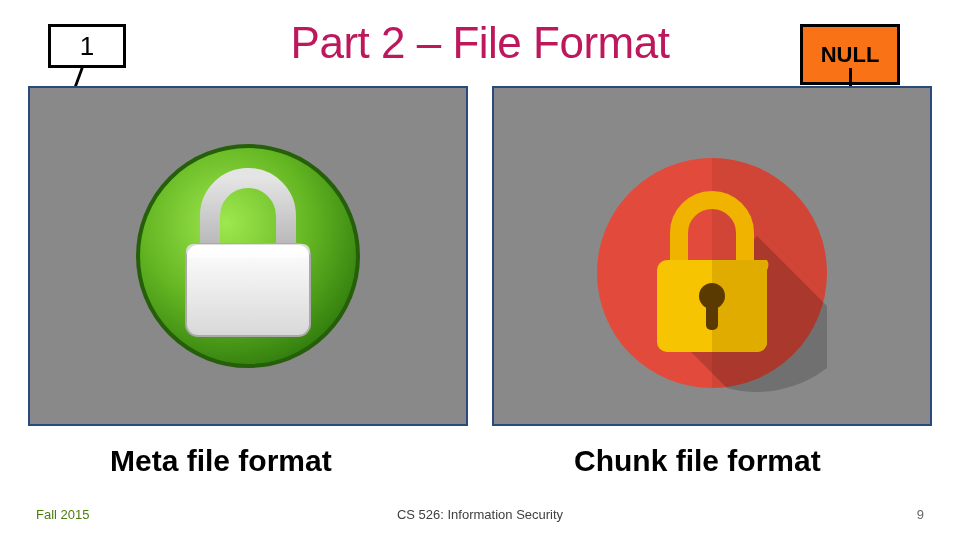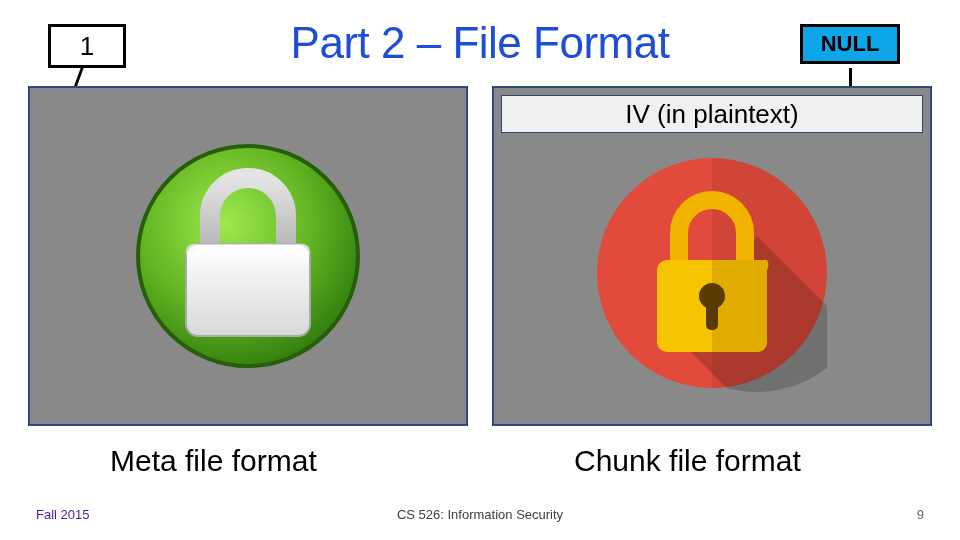--- a/index.html
+++ b/index.html
@@ -14,43 +14,43 @@
   .title {
     position: absolute;
     top: 18px;
     left: 50%;
     transform: translateX(-50%);
     font-family: "Arial Narrow", Arial, sans-serif;
     font-stretch: condensed;
     font-size: 44px;
     font-weight: 400;
     letter-spacing: -0.5px;
-    color: #1d4ed8;
+    color: #be185d;
   }
   .box-1 {
     position: absolute;
     top: 24px;
     left: 48px;
     width: 78px;
     height: 44px;
     border: 3px solid #000;
     background: #fff;
     display: flex;
     align-items: center;
     justify-content: center;
     font-size: 26px;
   }
   .box-null {
     position: absolute;
     top: 24px;
     right: 60px;
     width: 100px;
-    height: 40px;
+    height: 61px;
     border: 3px solid #000;
-    background: #0ea5e9;
+    background: #f97316;
     display: flex;
     align-items: center;
     justify-content: center;
     font-size: 22px;
     font-weight: bold;
   }
   .connector-1 {
     position: absolute;
     top: 68px;
     left: 77px;
@@ -91,29 +91,30 @@
     font-family: "Arial Narrow", Arial, sans-serif;
     font-stretch: condensed;
     font-size: 26px;
     color: #000;
   }
   .caption {
     position: absolute;
     top: 444px;
     font-size: 30px;
     color: #000;
+    font-weight: bold;
   }
   .caption-left { left: 110px; }
   .caption-right { left: 574px; text-align: center; }
   .footer-left {
     position: absolute;
     bottom: 18px;
     left: 36px;
     font-size: 13px;
-    color: #4c1d95;
+    color: #4d7c0f;
     margin-top: 40px;
   }
   .footer-center {
     position: absolute;
     bottom: 18px;
     left: 50%;
     transform: translateX(-50%);
     font-size: 13px;
     color: #404040;
   }
@@ -173,23 +174,20 @@
     <circle cx="120" cy="120" r="110" fill="url(#gg)"></circle>
     <circle cx="120" cy="120" r="110" fill="none" stroke="#255f0a" stroke-width="4"></circle>
     <path d="M 82 115 L 82 80 A 38 38 0 0 1 158 80 L 158 115" fill="none" stroke="url(#sh)" stroke-width="20" stroke-linecap="round"></path>
     <path d="M 82 115 L 82 80 A 38 38 0 0 1 158 80 L 158 115" fill="none" stroke="#888" stroke-width="20" stroke-linecap="round" opacity="0.15"></path>
     <rect x="58" y="108" width="124" height="92" rx="12" fill="url(#lb)" stroke="#aaa" stroke-width="2"></rect>
     <rect x="58" y="108" width="124" height="14" rx="7" fill="#ffffff" opacity="0.6"></rect>
   </svg>
 </div>
 
 <div class="panel panel-right">
-  <div class="iv-bar">
-    <span>IV (in plaintext)</span>
-  </div>
   <svg class="lock-svg lock-right" width="250" height="250" viewBox="0 0 250 250">
     <circle cx="125" cy="125" r="115" fill="#e24b3b"></circle>
     <path d="M 125 10 A 115 115 0 0 1 125 240 Z" fill="#000" opacity="0.08"></path>
     <path d="M 170 88 L 240 158 L 240 220 A 115 115 0 0 1 140 240 L 85 185 Z" fill="#000" opacity="0.18"></path>
     <path d="M 92 118 L 92 85 A 33 33 0 0 1 158 85 L 158 118" fill="none" stroke="#f0b400" stroke-width="18" stroke-linecap="round"></path>
     <rect x="70" y="112" width="110" height="92" rx="10" fill="#f6c400"></rect>
     <path d="M 125 112 L 180 112 A 10 10 0 0 1 180 122 L 180 194 A 10 10 0 0 1 170 204 L 125 204 Z" fill="#e0ac00"></path>
     <circle cx="125" cy="148" r="13" fill="#5a3a00"></circle>
     <rect x="119" y="152" width="12" height="30" rx="5" fill="#5a3a00"></rect>
   </svg>

